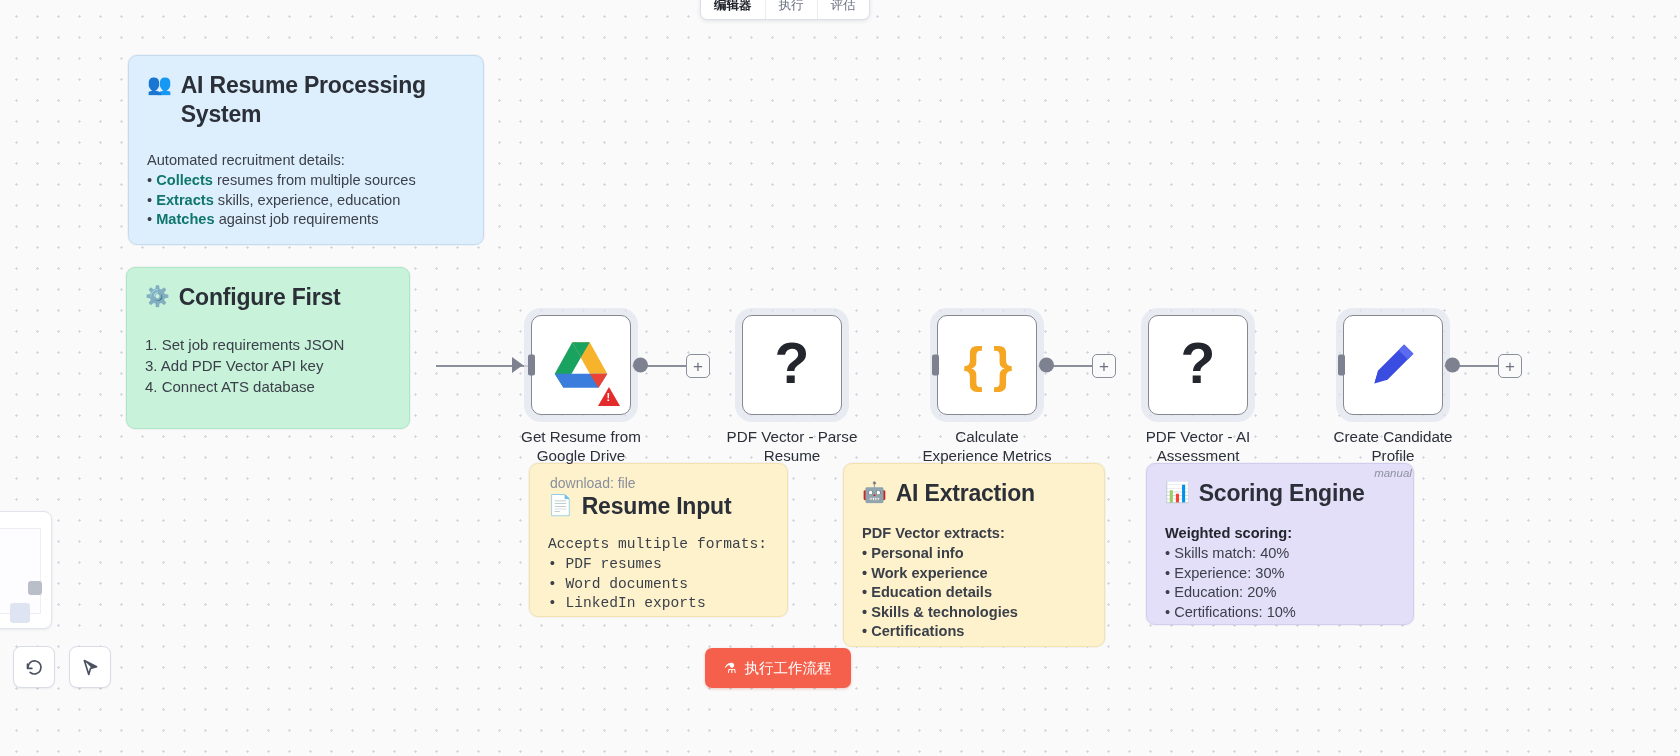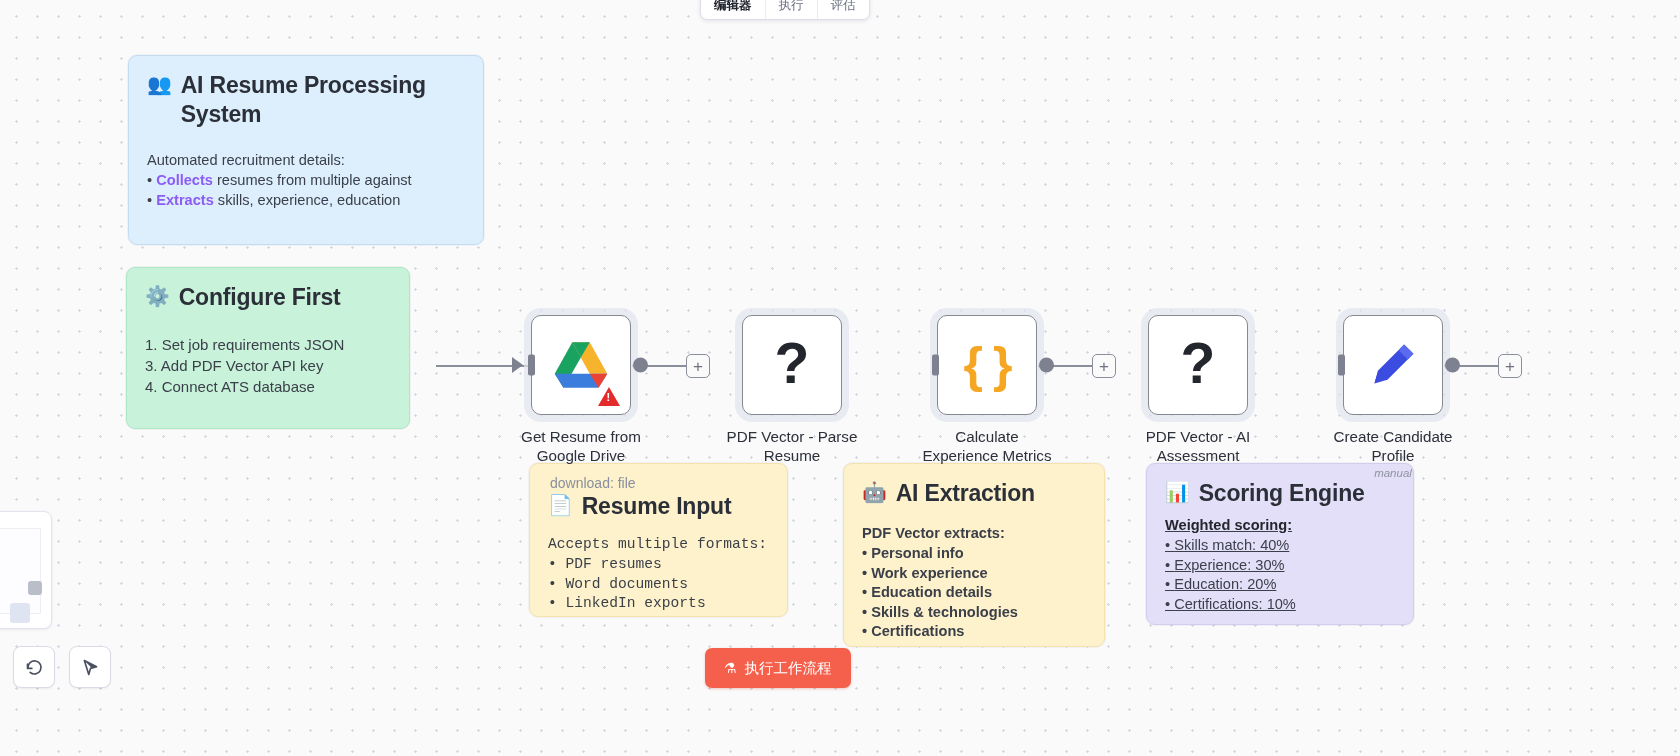--- a/index.html
+++ b/index.html
@@ -74,21 +74,21 @@
     flex: 0 0 auto;
   }
   .sticky .sticky-body {
     margin-top: 19px;
     font-size: 14.6px;
     line-height: 1.34;
     color: #3a3f49;
   }
   .sticky .sticky-body .lead { margin-bottom: 1px; }
   .sticky .sticky-body .li { white-space: nowrap; }
-  .sticky .sticky-body .li b { font-weight: 700; color: #8b5cf6; }
+  .sticky .sticky-body .li b { font-weight: 700; color: #0f766e; }
 
   
   #note-overview {
     left: 128px; top: 55px; width: 356px; height: 190px;
     background: #ddeefc;
     border: 1px solid #c4dcf2;
   }
   #note-overview .sticky-body { margin-top: 22px; }
 
   #note-configure {
@@ -115,21 +115,21 @@
     background: #fdf2cc;
     border: 1px solid #f4e3ae;
   }
   #note-ai .sticky-body { margin-top: 16px; font-weight: bold; }
 
   #note-scoring {
     left: 1146px; top: 463px; width: 268px; height: 162px;
     background: #e3dff8;
     border: 1px solid #d2ccf0;
   }
-  #note-scoring .sticky-body { margin-top: 8px; text-decoration: underline; }
+  #note-scoring .sticky-body { margin-top: 16px; }
   #note-scoring .sticky-body .lead { font-weight: 700; color: #23262d; }
 
   
   .node-wrap {
     position: absolute;
     width: 142px;
   }
   .node-box {
     position: relative;
     width: 100px;
@@ -326,22 +326,23 @@
     <div class="chip">评估</div>
   </div>
 
   <div class="sticky" id="note-overview">
     <div class="sticky-title">
       <span class="emo">👥</span>
       <span>AI Resume Processing System</span>
     </div>
     <div class="sticky-body">
       <div class="lead">Automated recruitment details:</div>
-      <div class="li">• <b>Collects</b><span> resumes from multiple against</span></div>
+      <div class="li">• <b>Collects</b><span> resumes from multiple sources</span></div>
       <div class="li">• <b>Extracts</b><span> skills, experience, education</span></div>
+      <div class="li">• <b>Matches</b><span> against job requirements</span></div>
     </div>
   </div>
 
   <div class="sticky" id="note-configure">
     <div class="sticky-title">
       <span class="emo">⚙️</span>
       <span>Configure First</span>
     </div>
     <div class="sticky-body">
       <div class="li">1. Set job requirements JSON</div>

